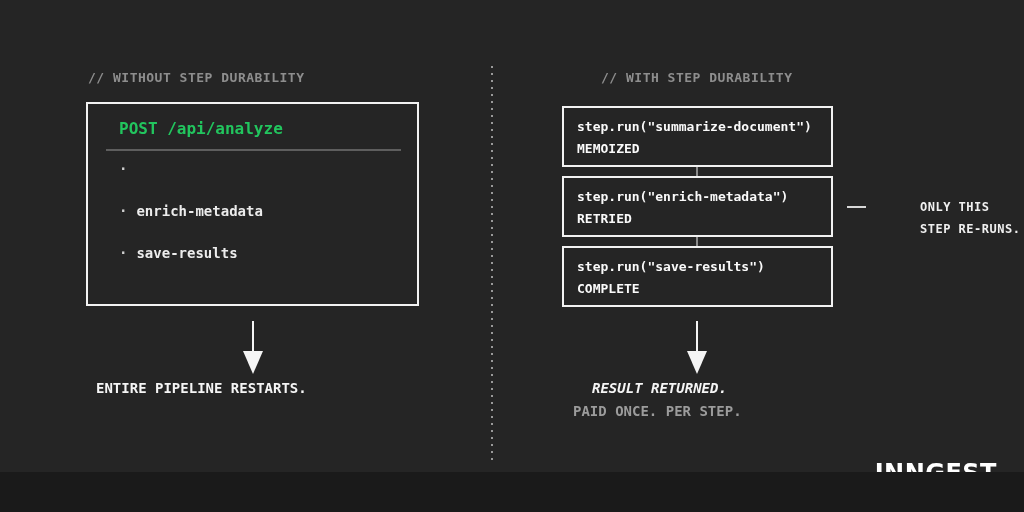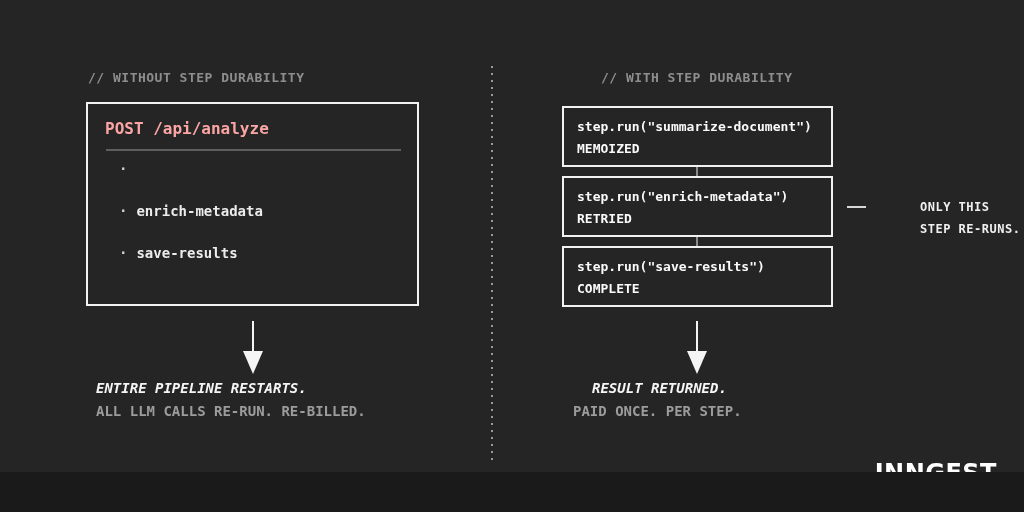--- a/index.html
+++ b/index.html
@@ -15,22 +15,22 @@
   }
   .col-header.left  { left:88px;  top:70px; }
   .col-header.right { left:563px; top:70px;margin-left:38px; }
 
   
   .request-box {
     position:absolute; left:86px; top:102px; width:333px; height:204px;
     border:2px solid #f2f2f2; background:#252525;
   }
   .request-title {
-    position:absolute; left:17px; top:15px;
-    font-size:16px; font-weight:bold; color:#fca5a5; white-space:nowrap;
+    position:absolute; left:31px; top:15px;
+    font-size:16px; font-weight:bold; color:#22c55e; white-space:nowrap;
   }
   .request-divider {
     position:absolute; left:18px; right:16px; top:45px; height:2px;
     background:#5e5e5e;
   }
   .request-item {
     position:absolute; left:31px; display:flex; gap:9px;
     font-size:14px; font-weight:bold; color:#ececec; white-space:nowrap;
   }
   .request-item .dot { color:#cfcfcf; }
@@ -81,21 +81,21 @@
 
   
   .outcome-line1 {
     position:absolute; font-size:14px; font-weight:bold; color:#f5f5f5;
     white-space:nowrap;
   }
   .outcome-line2 {
     position:absolute; font-size:14px; font-weight:bold; color:#9c9c9c;
     white-space:nowrap;
   }
-  .outcome-line1.left  { left:96px;  top:380px;font-style:italic; }
+  .outcome-line1.left  { left:96px;  top:380px; }
   .outcome-line2.left  { left:96px;  top:403px; }
   .outcome-line1.right { left:592px; top:380px;font-style:italic; }
   .outcome-line2.right { left:573px; top:403px; }
 
   
   .logo {
     position:absolute; right:27px; top:459px;
     font-family:"DejaVu Sans","Liberation Sans",sans-serif;
     font-size:24px; font-weight:bold; color:#ffffff; letter-spacing:0.5px;
     white-space:nowrap;
@@ -124,21 +124,20 @@
       <span>save-results</span>
     </div>
   </div>
 
   <svg class="down-arrow left" viewBox="0 0 24 53">
     <line x1="12" y1="0" x2="12" y2="31" stroke="#f5f5f5" stroke-width="2"></line>
     <polygon points="2,30 22,30 12,53" fill="#f5f5f5"></polygon>
   </svg>
 
   <div class="outcome-line1 left">ENTIRE PIPELINE RESTARTS.</div>
-  <div class="outcome-line2 left">ALL LLM CALLS RE-RUN. RE-BILLED.</div>
 
   <div class="dotted-divider"></div>
 
   <div class="col-header right">// WITH STEP DURABILITY</div>
 
   <div class="step-box s0">
     <div class="step-code">step.run("summarize-document")</div>
     <div class="step-status">MEMOIZED</div>
   </div>
   <div class="box-connector c0"></div>

